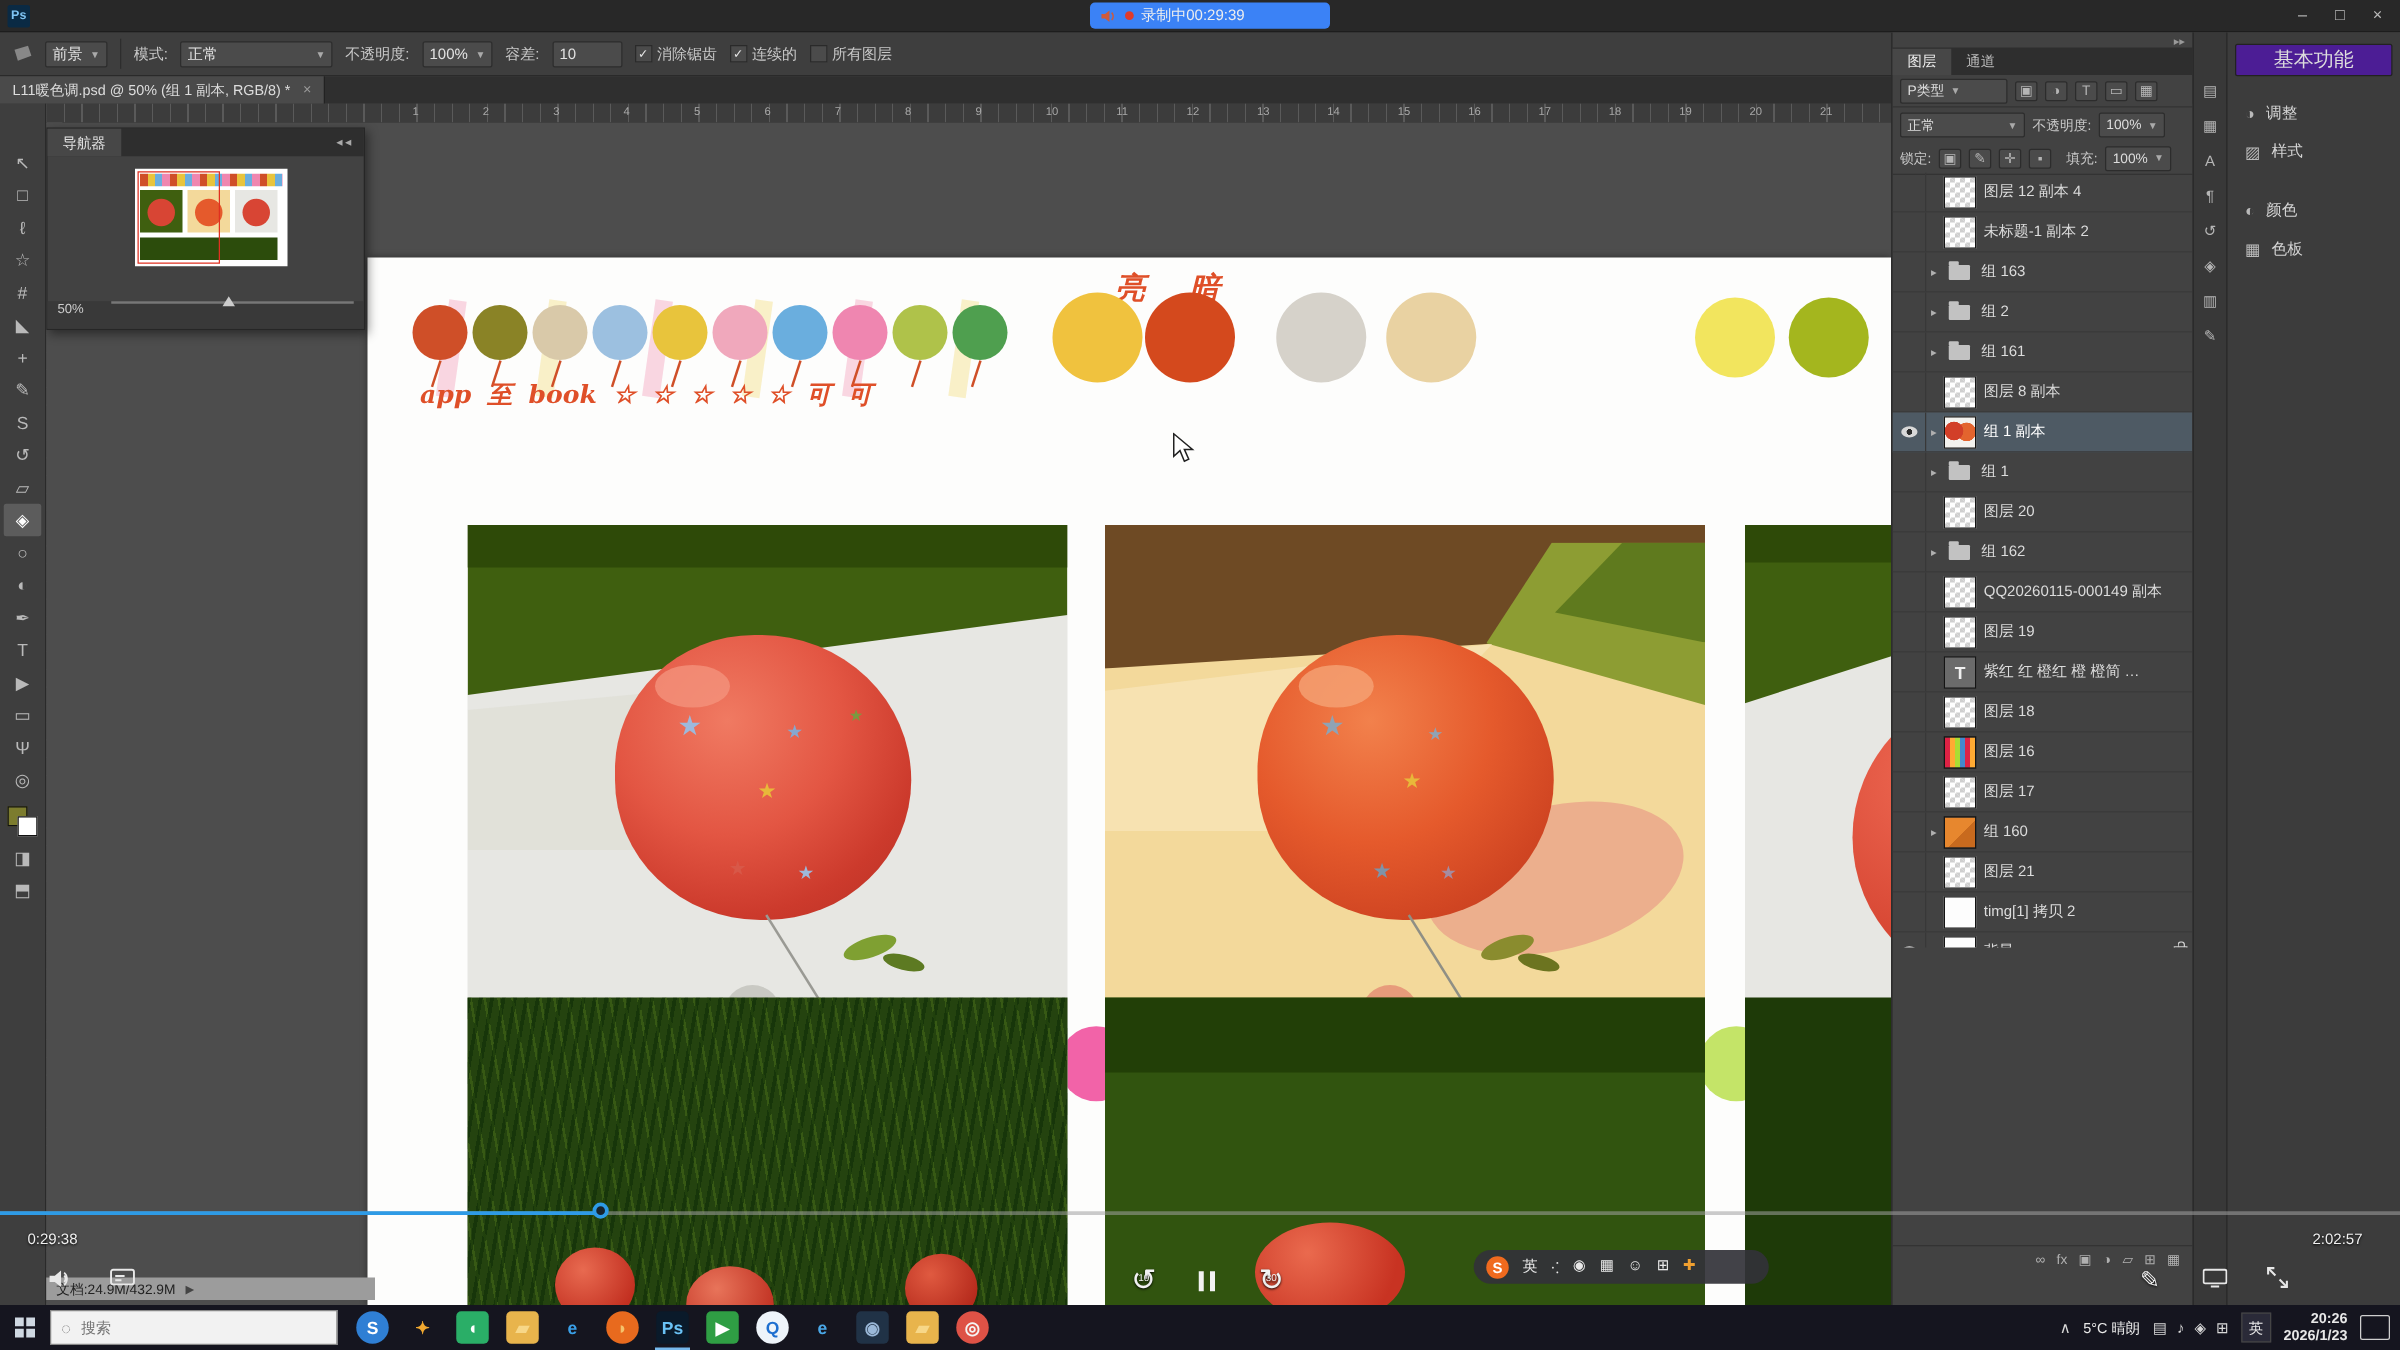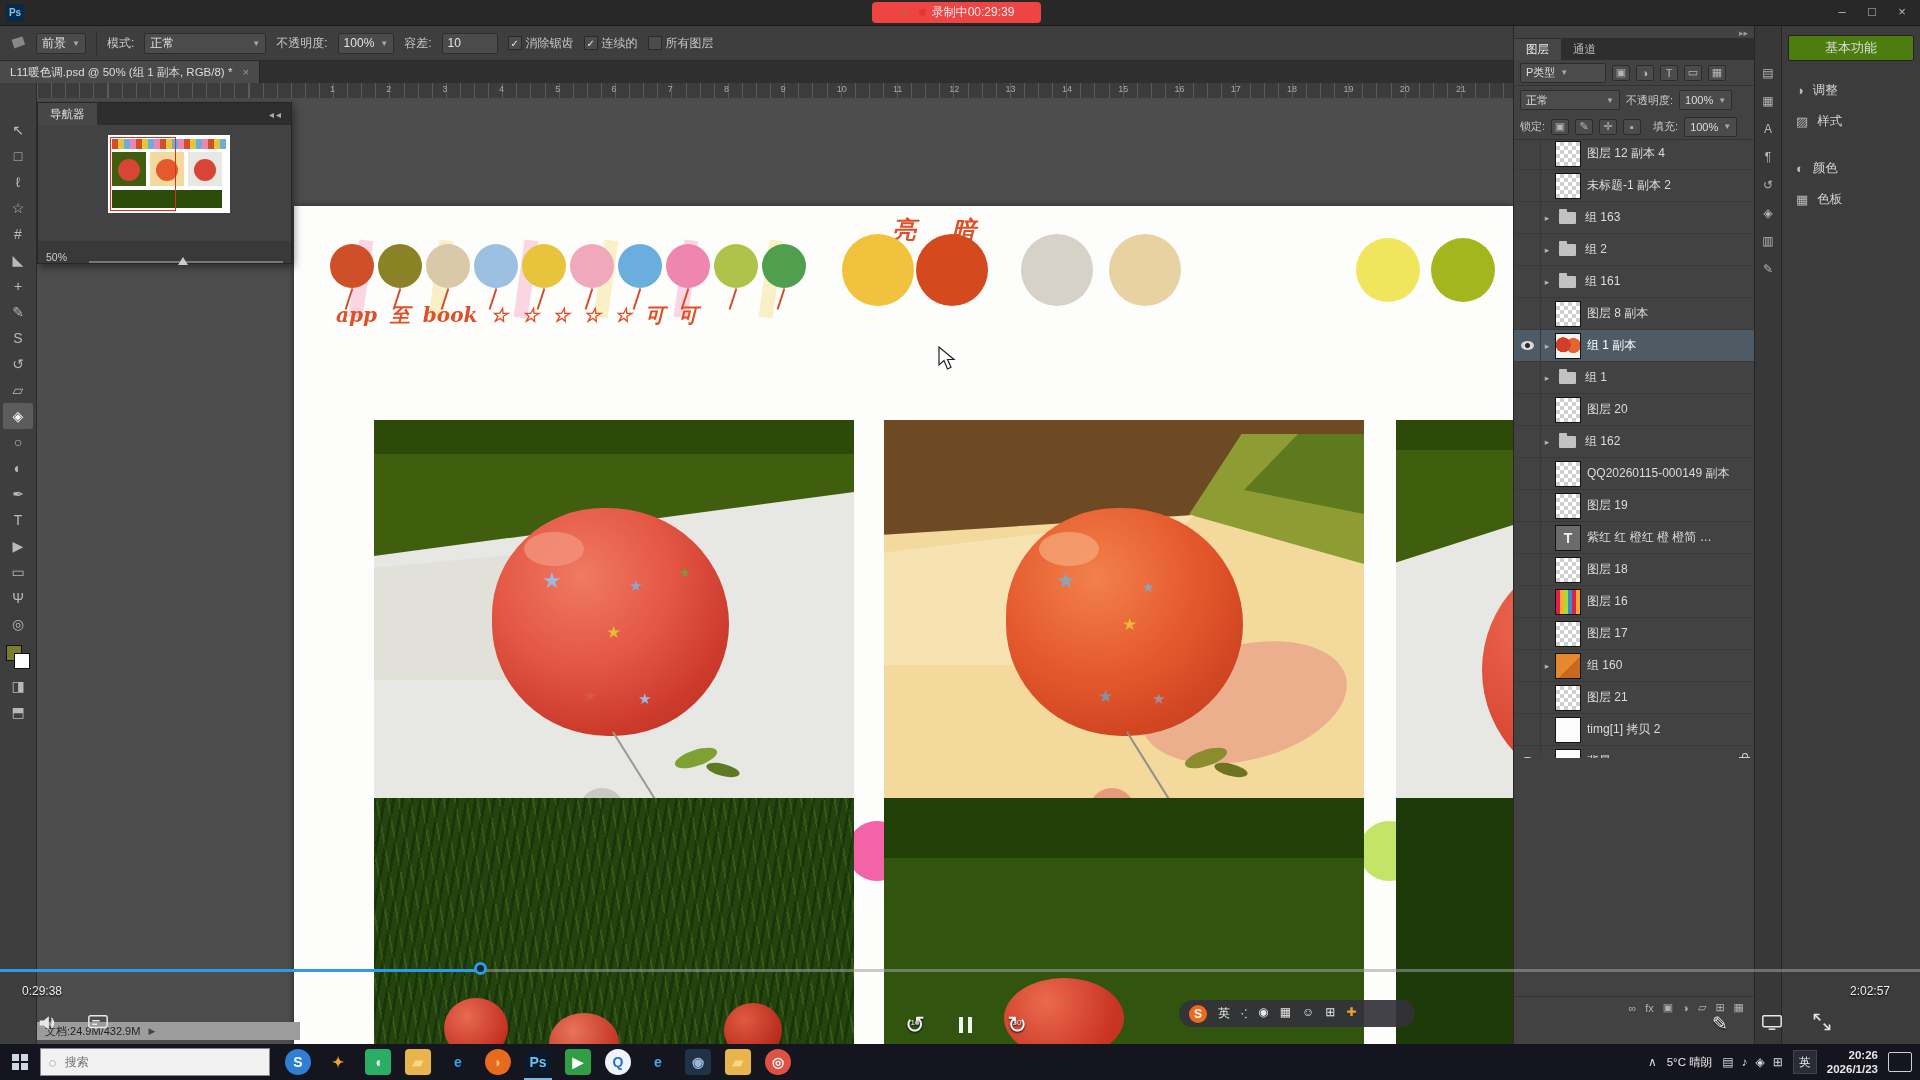--- a/index.html
+++ b/index.html
@@ -2,21 +2,21 @@
 <html><head>
 <meta charset="utf-8">
 <style>
   html,body{margin:0;padding:0;background:#000;font-family:"Liberation Sans",sans-serif;}
   #root{position:relative;width:1920px;height:1080px;overflow:hidden;background:#4d4d4d;font-size:12px;color:#d6d6d6;}
   .abs{position:absolute;}
   
   #menubar{left:0;top:0;width:1920px;height:26px;background:#282828;border-bottom:1px solid #1a1a1a;display:flex;align-items:center;gap:2px;padding-left:6px;box-sizing:border-box;}
   .ps-badge{width:18px;height:18px;background:#0a2a44;color:#7ec3f2;font-size:10px;font-weight:bold;display:flex;align-items:center;justify-content:center;border-radius:2px;margin-right:8px;}
   .menu-item{padding:4px 9px;color:#cfcfcf;font-size:12px;cursor:default;}
-  #rec-pill{left:872px;top:2px;width:169px;height:21px;background:#ef4444;border-radius:4px;display:flex;align-items:center;gap:6px;padding:0 8px;box-sizing:border-box;justify-content:center;}
+  #rec-pill{left:872px;top:2px;width:192px;height:21px;background:#3b82f6;border-radius:4px;display:flex;align-items:center;gap:6px;padding:0 8px;box-sizing:border-box;}
   #rec-pill .dot{width:7px;height:7px;border-radius:50%;background:#e03a2a;}
   #win-btns{right:4px;top:0;display:flex;gap:2px;}
   #win-btns span{width:28px;height:22px;display:flex;align-items:center;justify-content:center;color:#bbb;font-size:13px;}
   
   #optionsbar{left:0;top:26px;width:1920px;height:35px;background:#3e3e3e;border-bottom:1px solid #2a2a2a;display:flex;align-items:center;gap:10px;padding-left:8px;box-sizing:border-box;}
   .opt-label{color:#c8c8c8;font-size:12px;}
   .opt-field{background:#4b4b4b;border:1px solid #2d2d2d;border-radius:2px;height:19px;display:flex;align-items:center;padding:0 5px;gap:6px;color:#e2e2e2;font-size:12px;}
   .opt-field .car{font-size:8px;color:#aaa;}
   .chk{width:12px;height:12px;background:#4b4b4b;border:1px solid #2a2a2a;display:inline-flex;align-items:center;justify-content:center;color:#e8e8e8;font-size:10px;margin-right:4px;}
   .bucket-ic{width:18px;height:16px;background:#888;clip-path:polygon(20% 30%,80% 10%,95% 60%,35% 85%);}
@@ -43,21 +43,21 @@
   .star{position:absolute;font-size:18px;line-height:1;}
   .scrib{position:absolute;color:#df4f28;font-style:italic;font-weight:bold;font-family:"DejaVu Serif",serif;}
   .hl{position:absolute;width:14px;height:78px;transform:rotate(8deg);}
   #watermark{position:absolute;font-weight:bold;font-size:25px;letter-spacing:7px;}
   
   #navigator{left:0px;top:4px;width:253px;height:160px;background:#424242;border:1px solid #262626;box-shadow:2px 3px 8px rgba(0,0,0,.45);}
   #nav-head{height:22px;background:#2e2e2e;display:flex;align-items:center;}
   #nav-tab{background:#474747;height:100%;display:flex;align-items:center;padding:0 12px;font-size:11.5px;color:#e0e0e0;}
   #nav-head .mini{margin-left:auto;margin-right:8px;color:#aaa;font-size:10px;letter-spacing:2px;}
   #nav-thumb{position:absolute;left:70px;top:32px;width:122px;height:78px;background:#fff;overflow:hidden;}
-  #nav-foot{position:absolute;left:0;bottom:0;width:100%;height:22px;background:#393939;display:flex;align-items:flex-end;gap:22px;padding:0 8px;box-sizing:border-box;font-size:10.5px;color:#ccc;}
+  #nav-foot{position:absolute;left:0;bottom:0;width:100%;height:22px;background:#393939;display:flex;align-items:flex-start;gap:22px;padding:0 8px;box-sizing:border-box;font-size:10.5px;color:#ccc;}
   #nav-slider{flex:1;height:2px;background:#777;position:relative;}
   #nav-slider i{position:absolute;left:46%;top:-4px;width:0;height:0;border-left:5px solid transparent;border-right:5px solid transparent;border-bottom:8px solid #ccc;}
   
   #layerspanel{left:1513px;top:26px;width:241px;height:1018px;background:#424242;border-left:1px solid #262626;box-sizing:border-box;}
   .lp-row{display:flex;align-items:center;gap:6px;padding:0 6px;box-sizing:border-box;}
   #lp-tabs{height:22px;background:#2e2e2e;display:flex;align-items:flex-end;}
   .lp-tab{padding:3px 12px;font-size:11.5px;color:#bbb;}
   .lp-tab.active{background:#474747;color:#eee;}
   .lp-field{background:#4b4b4b;border:1px solid #2c2c2c;border-radius:2px;height:18px;display:flex;align-items:center;gap:5px;padding:0 5px;font-size:11px;color:#ddd;}
   .mini-ic{width:16px;height:14px;display:flex;align-items:center;justify-content:center;color:#b5b5b5;font-size:11px;background:#4b4b4b;border:1px solid #2c2c2c;border-radius:2px;}
@@ -78,21 +78,21 @@
   .thumb.white{background:#fdfdfd;}
   .thumb.text{background:#6b6b6b;color:#f0f0f0;display:flex;align-items:center;justify-content:center;font-weight:bold;font-size:14px;}
   .lname{font-size:12px;color:#dcdcdc;white-space:nowrap;overflow:hidden;text-overflow:ellipsis;flex:1;}
   .lrow.selected .lname{color:#fff;}
   .lock-ic{width:9px;height:7px;border:1px solid #cfcfcf;position:relative;margin-left:6px;flex:none;}
   .lock-ic::before{content:"";position:absolute;left:1.5px;top:-5px;width:4px;height:4px;border:1px solid #cfcfcf;border-bottom:none;border-radius:3px 3px 0 0;}
   #lp-bottom{position:absolute;left:0;bottom:26px;width:100%;height:22px;border-top:1px solid #333;display:flex;align-items:center;justify-content:flex-end;gap:9px;padding:0 10px;box-sizing:border-box;color:#b0b0b0;font-size:11px;}
   #panelstrip{left:1754px;top:26px;width:27px;height:1018px;background:#383838;border-left:1px solid #262626;display:flex;flex-direction:column;align-items:center;padding-top:40px;gap:14px;box-sizing:border-box;}
   #panelstrip span{color:#b5b5b5;font-size:12px;}
   #rightrail{left:1781px;top:26px;width:139px;height:1018px;background:#3c3c3c;border-left:1px solid #262626;box-sizing:border-box;}
-  #workspace-btn{margin:9px 6px 14px 6px;height:24px;background:#4d7c0f;border:1px solid #222;border-radius:2px;display:flex;align-items:center;justify-content:center;font-size:13px;color:#ddd;}
+  #workspace-btn{margin:9px 6px 14px 6px;height:24px;background:#4c1d95;border:1px solid #222;border-radius:2px;display:flex;align-items:center;justify-content:center;font-size:16px;color:#ddd;}
   .rail-item{display:flex;align-items:center;gap:9px;padding:7px 14px;color:#d5d5d5;font-size:12.5px;}
   .rail-item .ric{color:#b9b9b9;font-size:13px;}
   .rail-gap{height:16px;}
   
   #statusbar{left:37px;top:1022px;width:263px;height:18px;background:#9c9c9c;color:#222;display:flex;align-items:center;gap:8px;padding:0 8px;box-sizing:border-box;font-size:11px;}
   
   #timeline{left:0;top:962px;width:1920px;height:14px;}
   #track{position:absolute;left:0;top:7px;width:1920px;height:3px;background:rgba(160,160,160,.55);}
   #progress{position:absolute;left:0;top:7px;height:3px;background:#2e9be6;}
   #knob{position:absolute;top:0px;width:13px;height:13px;border-radius:50%;background:#18242e;border:3px solid #2e9be6;box-sizing:border-box;}

